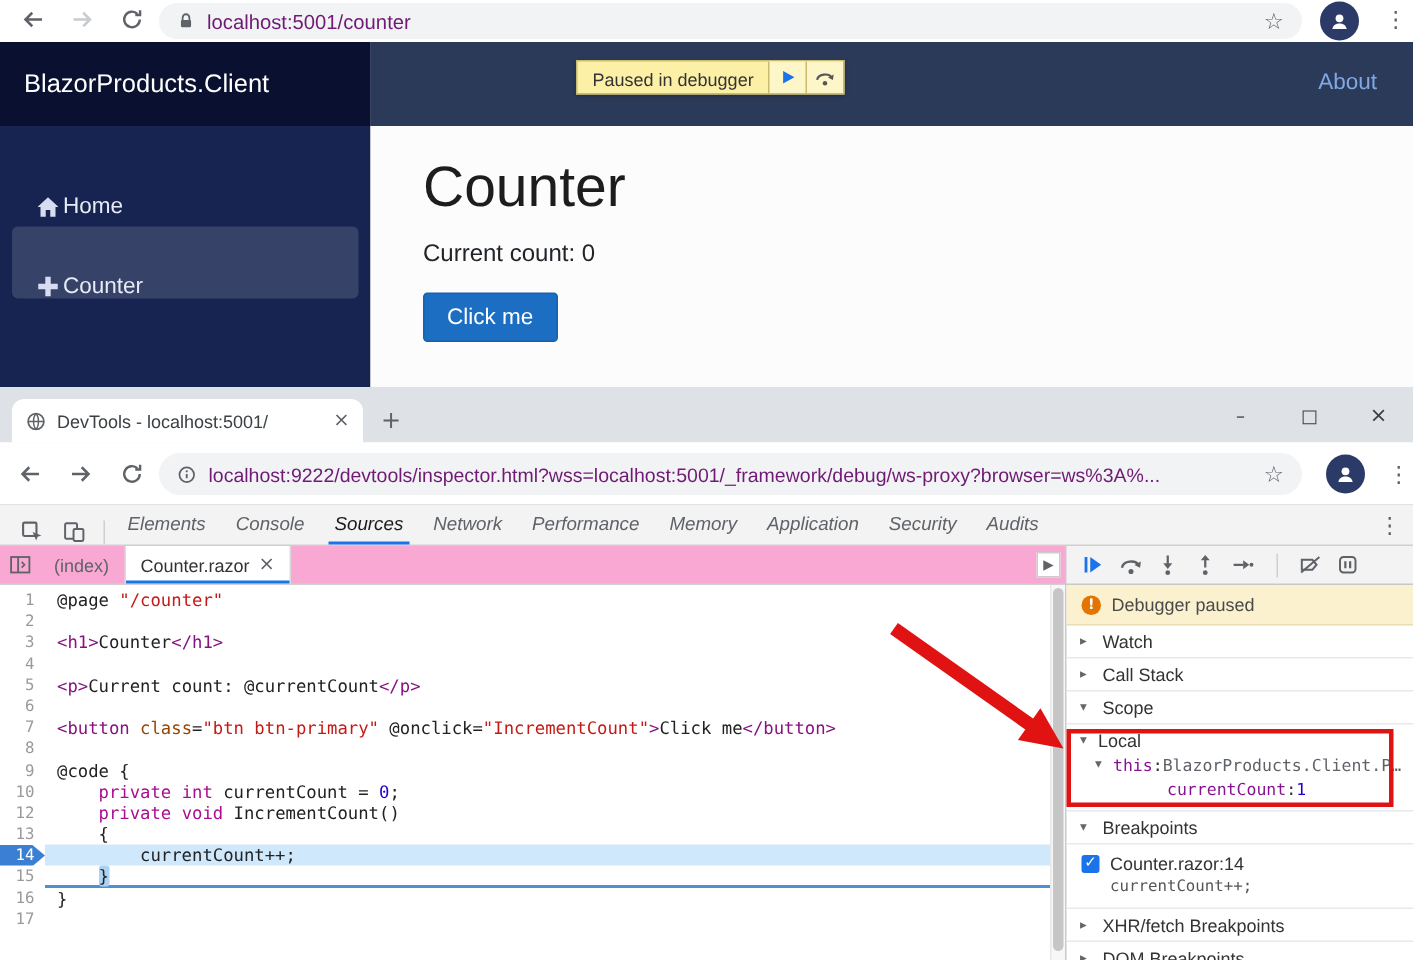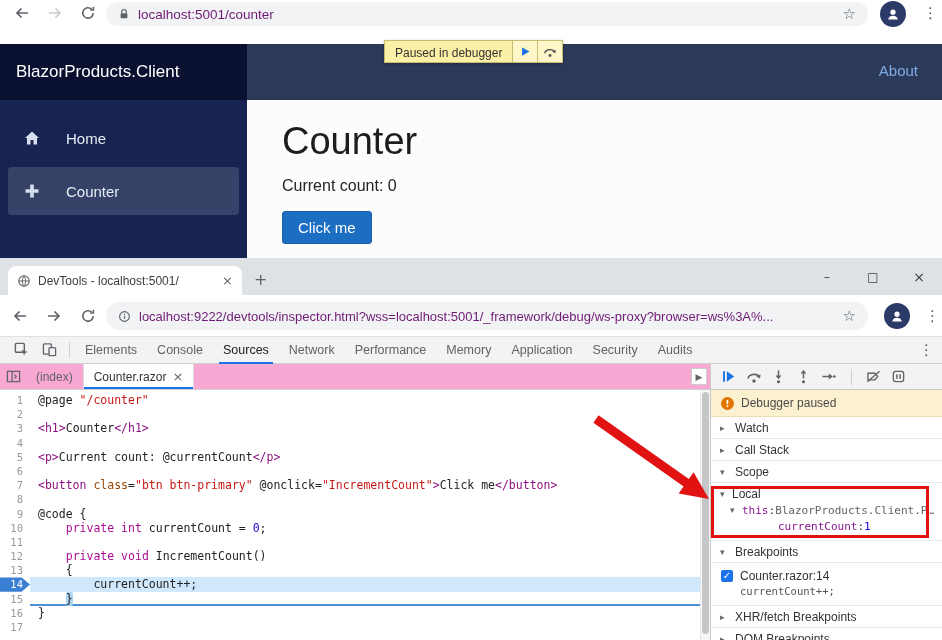--- a/index.html
+++ b/index.html
@@ -13,25 +13,25 @@
   #top-chrome { position: absolute; left: 0; top: 0; width: 942px; height: 28px; background: #fff; }
   .icon-btn { color: #5f6368; display: inline-flex; }
   #tb-omnibox { position: absolute; left: 106px; top: 2px; width: 762px; height: 24px; border-radius: 13px;
     background: #f1f3f4; display: flex; align-items: center; gap: 8px; padding: 0 12px; }
   .omni-url { font-size: 13.5px; color: #701a75; white-space: nowrap; overflow: hidden; flex: 1; }
   .star { color: #5f6368; font-size: 15px; line-height: 1; }
   .avatar { width: 26px; height: 26px; border-radius: 50%; background: #2b3a67; display: flex; align-items: center; justify-content: center; }
   .kebab { color: #5f6368; font-size: 15px; line-height: 1; }
 
   
-  #app { position: absolute; left: 0; top: 44px; width: 942px; height: 230px; }
+  #app { position: absolute; left: 0; top: 28px; width: 942px; height: 230px; }
   #sidebar { position: absolute; left: 0; top: 0; width: 247px; height: 230px; background: #172350; }
   #brand { height: 56px; background: #0a1130; color: #fff; font-size: 17px; display: flex; align-items: center; padding-left: 16px; }
   #nav-items { padding-top: 9px; }
-  .nav-item { height: 48px; margin: 5px 8px; display: flex; align-items: center; gap: 26px; padding-left: 16px;
+  .nav-item { height: 48px; margin: 5px 8px; display: flex; align-items: flex-end; gap: 2px; padding-left: 16px;
     color: #e7ebf5; font-size: 15px; border-radius: 4px; cursor: default; }
   .nav-item.active { background: rgba(255,255,255,0.14); }
   .nav-icon { width: 16px; height: 16px; color: #d6ddef; display: inline-flex; }
   #app-topbar { position: absolute; left: 247px; top: 0; width: 695px; height: 56px; background: #2c3a59; }
   #about-link { position: absolute; right: 24px; top: 18px; color: #7fa9e4; font-size: 15px; }
   #app-content { position: absolute; left: 247px; top: 56px; width: 695px; height: 174px; background: #fcfcfc; padding: 16px 0 0 35px; }
   #page-title { font-size: 38px; font-weight: 400; color: #1d1d1d; margin: 4px 0 14px; }
   #count-text { font-size: 16px; color: #212529; margin: 0 0 16px; }
   #click-me { background: #1b6ec2; color: #fff; border: 1px solid #1861ac; border-radius: 3px; font-size: 15px;
     padding: 7px 15px; font-family: "Liberation Sans", sans-serif; }
@@ -49,22 +49,22 @@
   .tab-x { color: #5f6368; font-size: 13px; }
   #dt-newtab { position: absolute; left: 254px; bottom: 6px; color: #5f6368; font-size: 16px; }
   #win-controls { position: absolute; right: 0; top: 0; height: 37px; display: flex; }
   .win-btn { width: 46px; display: flex; align-items: center; justify-content: center; color: #3c4043; font-size: 12px; }
 
   #dt-omnibar { height: 42px; background: #fff; border-bottom: 1px solid #dfe1e5; position: relative; }
   #dt-omnibox { position: absolute; left: 106px; top: 7px; width: 762px; height: 28px; border-radius: 14px;
     background: #f1f3f4; display: flex; align-items: center; gap: 8px; padding: 0 12px; }
   #dt-omnibox .omni-url { font-size: 13px; }
 
-  #dt-paneltabs { height: 27px; background: #f3f3f3; border-bottom: 1px solid #cfcfcf; display: flex; align-items: center;
-    position: relative; padding-left: 8px; }
+  #dt-paneltabs { height: 27px; background: #f3f3f3; border-bottom: 1px solid #cfcfcf; display: flex; align-items: flex-end;
+    position: relative; padding-left: 8px; font-style: italic; }
   .tool-icon { width: 16px; height: 16px; color: #5f6368; margin: 0 6px; display: inline-flex; }
   .vdiv { width: 1px; height: 16px; background: #d0d0d0; margin: 0 5px; }
   .panel-tab { font-size: 12.5px; color: #5f6368; padding: 0 10px; height: 27px; line-height: 26px; position: relative; white-space: nowrap; }
   .panel-tab.active { color: #1a1a1a; }
   .panel-tab.active::after { content: ""; position: absolute; left: 6px; right: 6px; bottom: 0; height: 2px; background: #1a73e8; }
 
   #dt-subbar { height: 26px; display: flex; }
   #subbar-left { width: 710px; background: #f9a8d4; border-bottom: 1px solid #d0d0d0; display: flex; align-items: stretch; position: relative; }
   #nav-toggle { width: 26px; display: flex; align-items: center; justify-content: center; color: #5f6368; }
   #file-tabs { display: flex; }
@@ -399,24 +399,20 @@
           </div>
           <div class="code-row">
             <span class="gutter">9</span>
             <span class="code-text"><span class="tok-d">@code {</span></span>
           </div>
           <div class="code-row">
             <span class="gutter">10</span>
             <span class="code-text"><span class="tok-d">    </span><span class="tok-k">private</span><span class="tok-d"> </span><span class="tok-k">int</span><span class="tok-d"> currentCount = </span><span class="tok-num">0</span><span class="tok-d">;</span></span>
           </div>
           <div class="code-row">
-            <span class="gutter">11</span>
-            <span class="code-text"></span>
-          </div>
-          <div class="code-row">
             <span class="gutter">12</span>
             <span class="code-text"><span class="tok-d">    </span><span class="tok-k">private</span><span class="tok-d"> </span><span class="tok-k">void</span><span class="tok-d"> IncrementCount()</span></span>
           </div>
           <div class="code-row">
             <span class="gutter">13</span>
             <span class="code-text"><span class="tok-d">    {</span></span>
           </div>
           <div class="code-row exec">
             <span class="gutter bp">14</span>
             <span class="code-text"><span class="tok-d">        currentCount++;</span></span>

